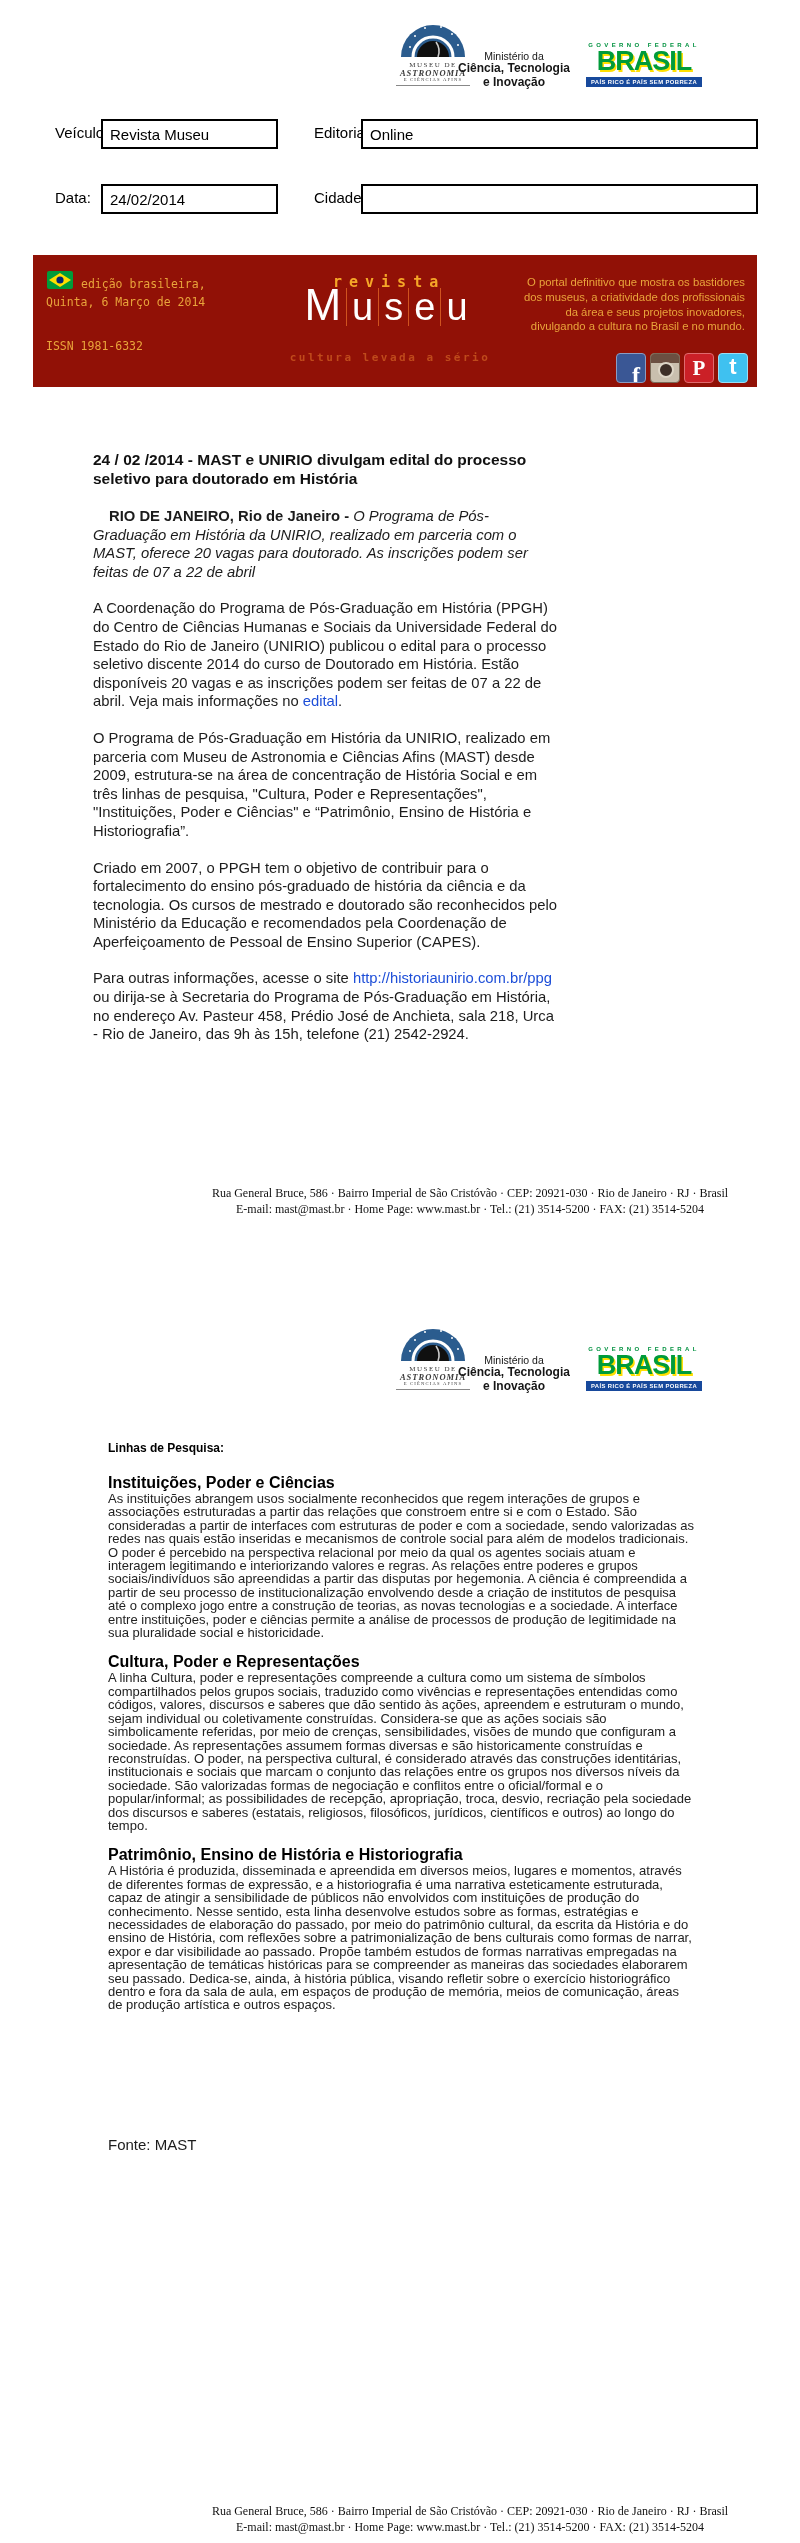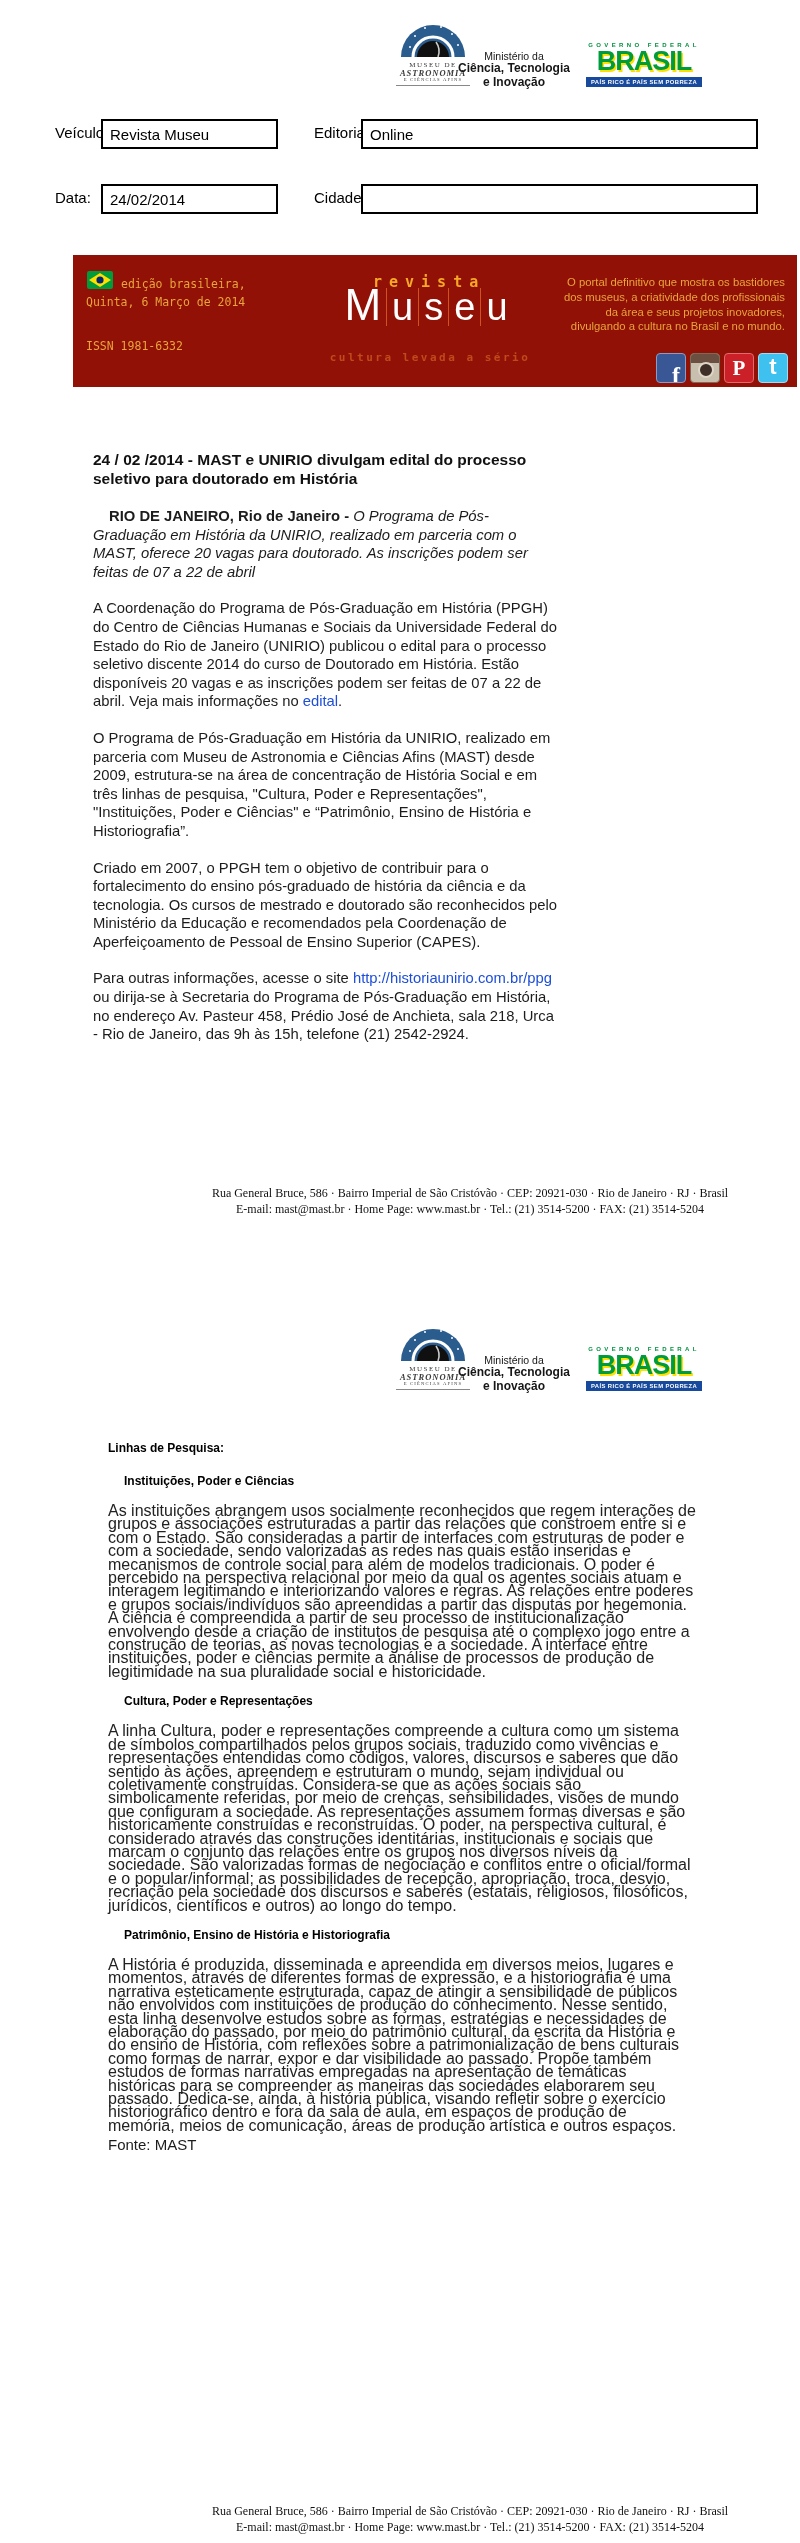--- a/index.html
+++ b/index.html
@@ -22,21 +22,21 @@
                text-shadow:1.5px 1.5px 0 #ffdf00;}
   .slogan-bar{margin-top:2px;background:#17499c;color:#ffffff;font-size:5.9px;font-weight:bold;
               letter-spacing:.4px;padding:2px 0;white-space:nowrap;}
 
   
   .form-label{position:absolute;font-size:15px;color:#000;}
   .form-box{position:absolute;box-sizing:border-box;border:2px solid #000;height:30px;background:#fff;
             font-size:15px;color:#000;padding:5px 0 16px 7px;}
 
   
-  .banner{position:absolute;left:33px;top:255px;width:724px;height:132px;background:#911106;margin-left:40px;}
+  .banner{position:absolute;left:33px;top:255px;width:724px;height:132px;background:#911106;}
   .mono{font-family:"DejaVu Sans Mono",monospace;}
   .flag{position:absolute;left:14px;top:16px;}
   .edition{position:absolute;left:48px;top:22px;font-size:11.5px;color:#e9a43b;}
   .banner-date{position:absolute;left:13px;top:40px;font-size:11.5px;color:#e9a43b;}
   .issn{position:absolute;left:13px;top:84px;font-size:11.5px;color:#e9a43b;}
   .revista{position:absolute;left:300px;top:18px;font-size:15px;font-weight:bold;letter-spacing:7px;color:#f5a728;}
   .museu{position:absolute;left:258px;top:28px;width:190px;text-align:center;color:#ffffff;
          font-size:38px;line-height:1;font-family:"Liberation Sans",sans-serif;}
   .museu span{display:inline-block;}
   .museu span + span{border-left:1px solid #d0531f;padding-left:5px;margin-left:5px;}
@@ -67,22 +67,22 @@
   .lead-italic{font-style:italic;}
   .doc-link{color:#1d4ed8;cursor:pointer;}
 
   
   .addr-footer{position:absolute;left:140px;width:660px;text-align:center;
                font-family:"Liberation Serif",serif;font-size:12px;line-height:15.5px;color:#111;}
 
   
   .research{position:absolute;left:108px;top:1441px;width:588px;}
   .research-heading{font-size:12px;font-weight:bold;color:#000;margin:0 0 19px 0;}
-  .research-title{font-size:12px;font-weight:bold;color:#000;margin:16px;}
-  .research-body{font-size:16px;line-height:13.4px;color:#222;margin:0 0 14px 0;}
+  .research-title{font-size:16px;font-weight:bold;color:#000;margin:0;}
+  .research-body{font-size:13px;line-height:13.4px;color:#222;margin:0 0 14px 0;}
   .fonte{position:absolute;left:108px;top:2136px;font-size:15px;color:#1c1c1c;}
 </style>
 </head>
 <body>
 
 <div class="page">
 
   <div class="brand-header" style="top:18px">
     <div class="mast-logo">
       <svg width="66" height="38" viewBox="0 0 66 38">

